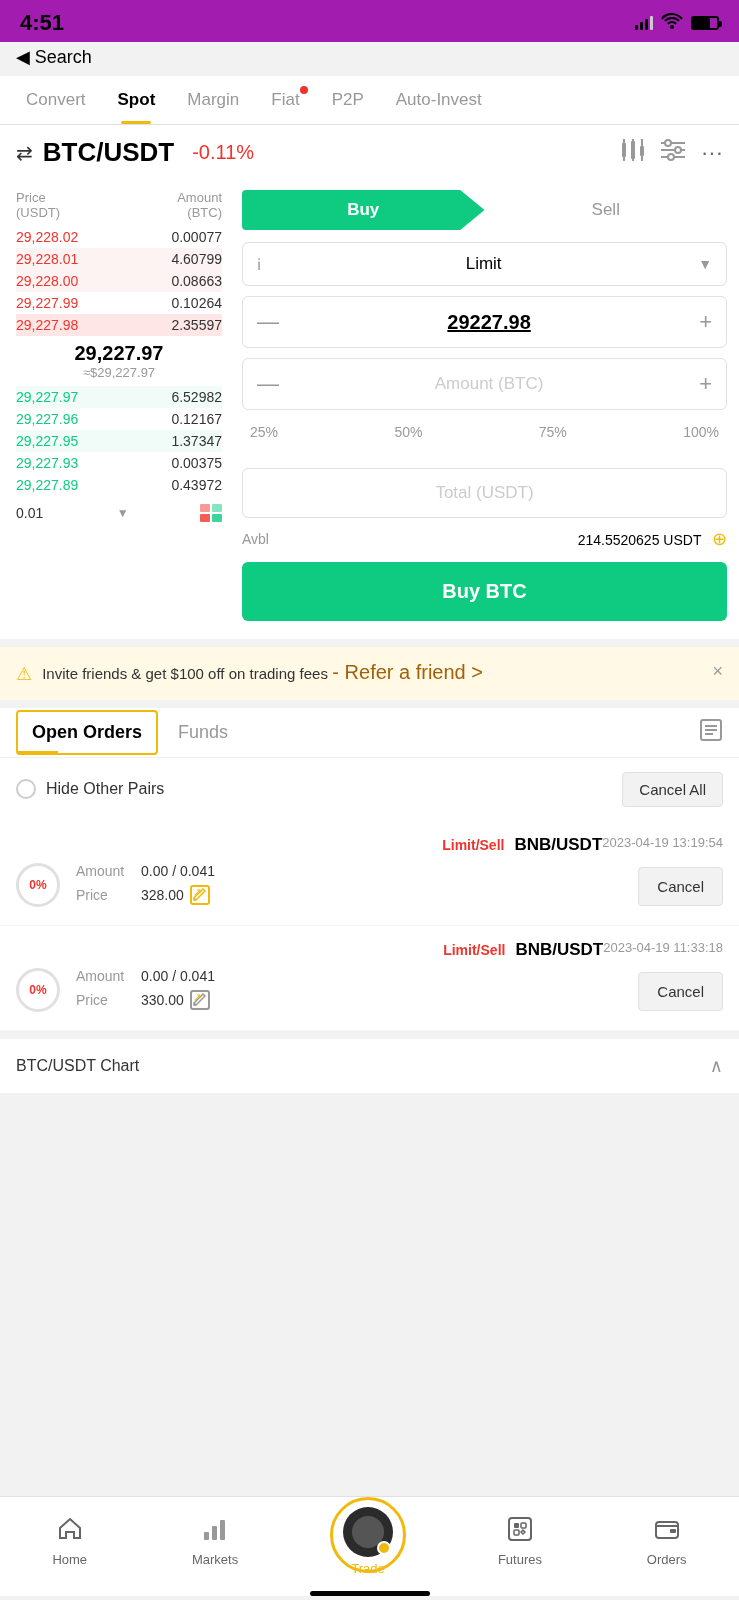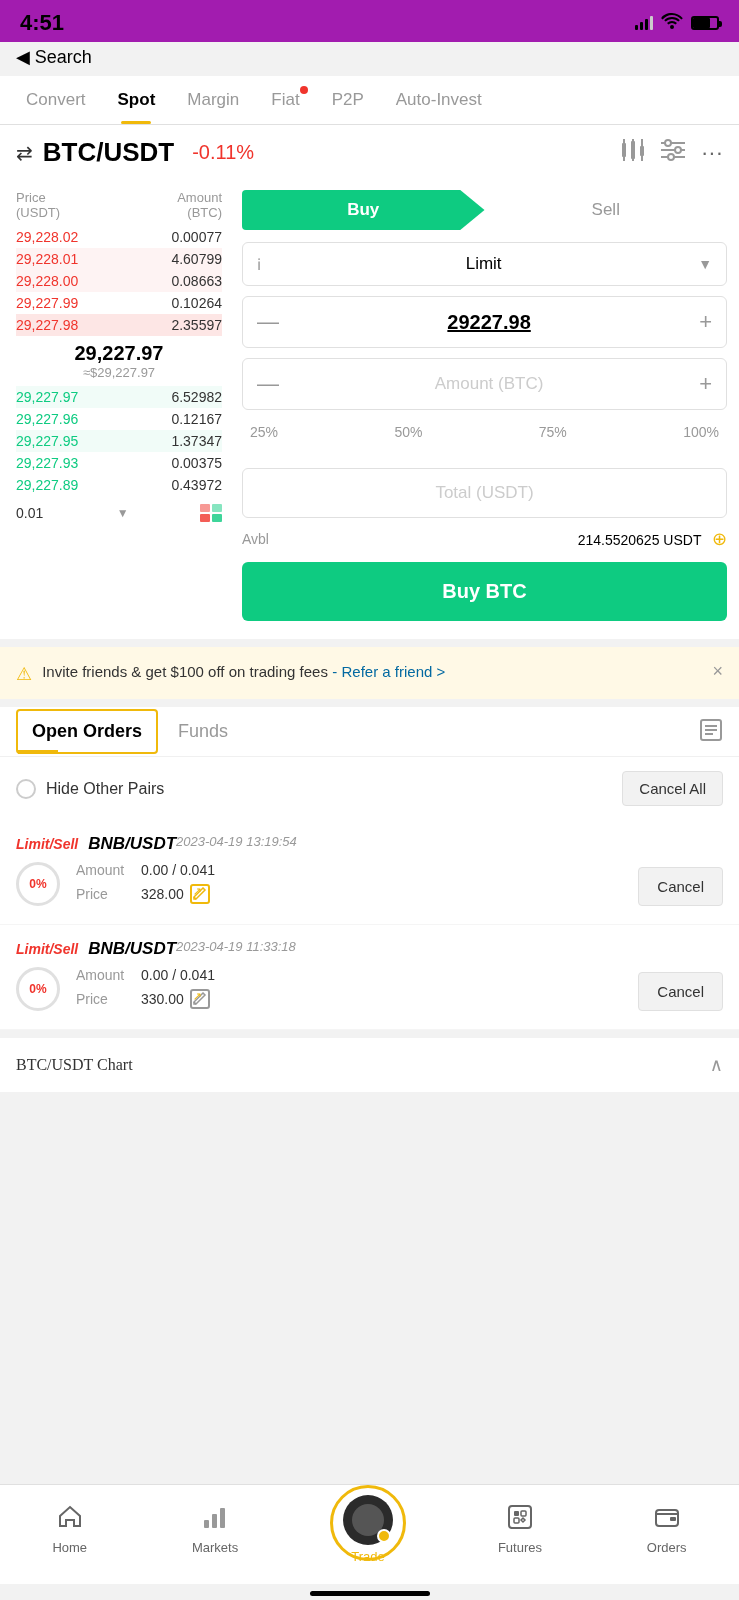--- a/index.html
+++ b/index.html
@@ -92,56 +92,56 @@
     .avbl-value { font-size: 14px; color: #000; font-weight: 500; }
     .avbl-add { font-size: 18px; color: #F0B90B; margin-left: 6px; cursor: pointer; }
 
     .buy-btn { width: 100%; background: #0ECB81; color: #fff; border: none; border-radius: 6px; padding: 18px; font-size: 20px; font-weight: 700; cursor: pointer; }
 
     
     .promo-banner { background: #FFF9E6; margin: 8px 0; padding: 14px 16px; display: flex; align-items: flex-start; justify-content: space-between; }
     .promo-content { display: flex; align-items: flex-start; gap: 10px; flex: 1; }
     .promo-icon { font-size: 18px; color: #F0B90B; margin-top: 2px; }
     .promo-text { font-size: 15px; color: #333; line-height: 1.5; }
-    .promo-link { color: #0369a1; font-size: 15px; }
+    .promo-link { color: #a16207; font-size: 20px; }
     .promo-close { font-size: 18px; color: #999; cursor: pointer; padding-left: 8px; }
 
     
     .orders-filter { display: flex; align-items: center; justify-content: space-between; padding: 14px 16px; background: #fff; }
     .hide-pairs { display: flex; align-items: center; gap: 10px; }
     .hide-pairs-radio { width: 20px; height: 20px; border: 2px solid #ccc; border-radius: 50%; cursor: pointer; }
     .hide-pairs-label { font-size: 16px; color: #333; }
     .cancel-all-btn { background: #f2f2f2; border: 1px solid #e0e0e0; border-radius: 4px; padding: 8px 16px; font-size: 15px; color: #333; cursor: pointer; }
 
     
     .order-item { background: #fff; padding: 14px 16px; border-bottom: 1px solid #f5f5f5; }
-    .order-top { display: flex; justify-content: flex-start; align-items: flex-start; margin-bottom: 8px; font-style: italic; }
+    .order-top { display: flex; justify-content: flex-end; align-items: flex-start; margin-bottom: 8px; }
     .order-type-badge { font-size: 14px; color: #F0342C; font-weight: 600; }
     .order-pair { font-size: 17px; font-weight: 700; color: #000; margin-left: 10px; }
     .order-time { font-size: 13px; color: #999; }
     .order-details { display: flex; align-items: flex-start; gap: 16px; }
     .order-progress { display: flex; flex-direction: column; align-items: center; }
     .progress-circle { width: 44px; height: 44px; border-radius: 50%; border: 3px solid #e0e0e0; display: flex; align-items: center; justify-content: center; font-size: 12px; color: #F0342C; font-weight: 600; }
     .order-info { flex: 1; }
     .order-info-row { display: flex; align-items: center; margin-bottom: 6px; }
     .order-info-label { font-size: 14px; color: #999; width: 65px; }
     .order-info-value { font-size: 14px; color: #333; }
     .cancel-btn { background: #f2f2f2; border: 1px solid #e0e0e0; border-radius: 4px; padding: 10px 18px; font-size: 15px; color: #333; cursor: pointer; align-self: center; }
 
     
     .edit-icon { display: inline-block; width: 18px; height: 18px; border: 2px solid #F0B90B; border-radius: 3px; margin-left: 6px; position: relative; vertical-align: middle; cursor: pointer; }
     .edit-icon::after { content: '↗'; font-size: 11px; color: #F0B90B; position: absolute; top: -1px; left: 1px; }
 
     
-    .chart-section { background: #fff; padding: 16px; margin-top: 8px; display: flex; align-items: center; justify-content: space-between; cursor: pointer; font-family: Liberation Serif, serif; }
+    .chart-section { background: #fff; padding: 16px; margin-top: 8px; display: flex; align-items: center; justify-content: space-between; cursor: pointer; }
     .chart-title { font-size: 16px; color: #333; font-weight: 500; }
     .chart-chevron { font-size: 18px; color: #999; }
 
     
-    .bottom-nav { position: fixed; bottom: 16px; left: 0; width: 739px; background: #fff; border-top: 1px solid #e0e0e0; display: flex; align-items: center; justify-content: space-around; padding: 10px 0 20px; z-index: 100; }
+    .bottom-nav { position: fixed; bottom: 4px; left: 0; width: 739px; background: #fff; border-top: 1px solid #e0e0e0; display: flex; align-items: center; justify-content: space-around; padding: 10px 0 20px; z-index: 100; }
     .nav-item { display: flex; flex-direction: column; align-items: center; gap: 4px; cursor: pointer; padding: 0 16px; }
     .nav-item.active { position: relative; }
     .nav-item.active::before { content: ''; position: absolute; top: -10px; left: 50%; transform: translateX(-50%); width: 70px; height: 70px; border: 3px solid #F0B90B; border-radius: 50%; }
     .nav-icon { font-size: 24px; color: #666; }
     .nav-label { font-size: 13px; color: #666; }
     .nav-item.active .nav-label { color: #F0B90B; }
 
     .spacer { height: 100px; }
 
     

